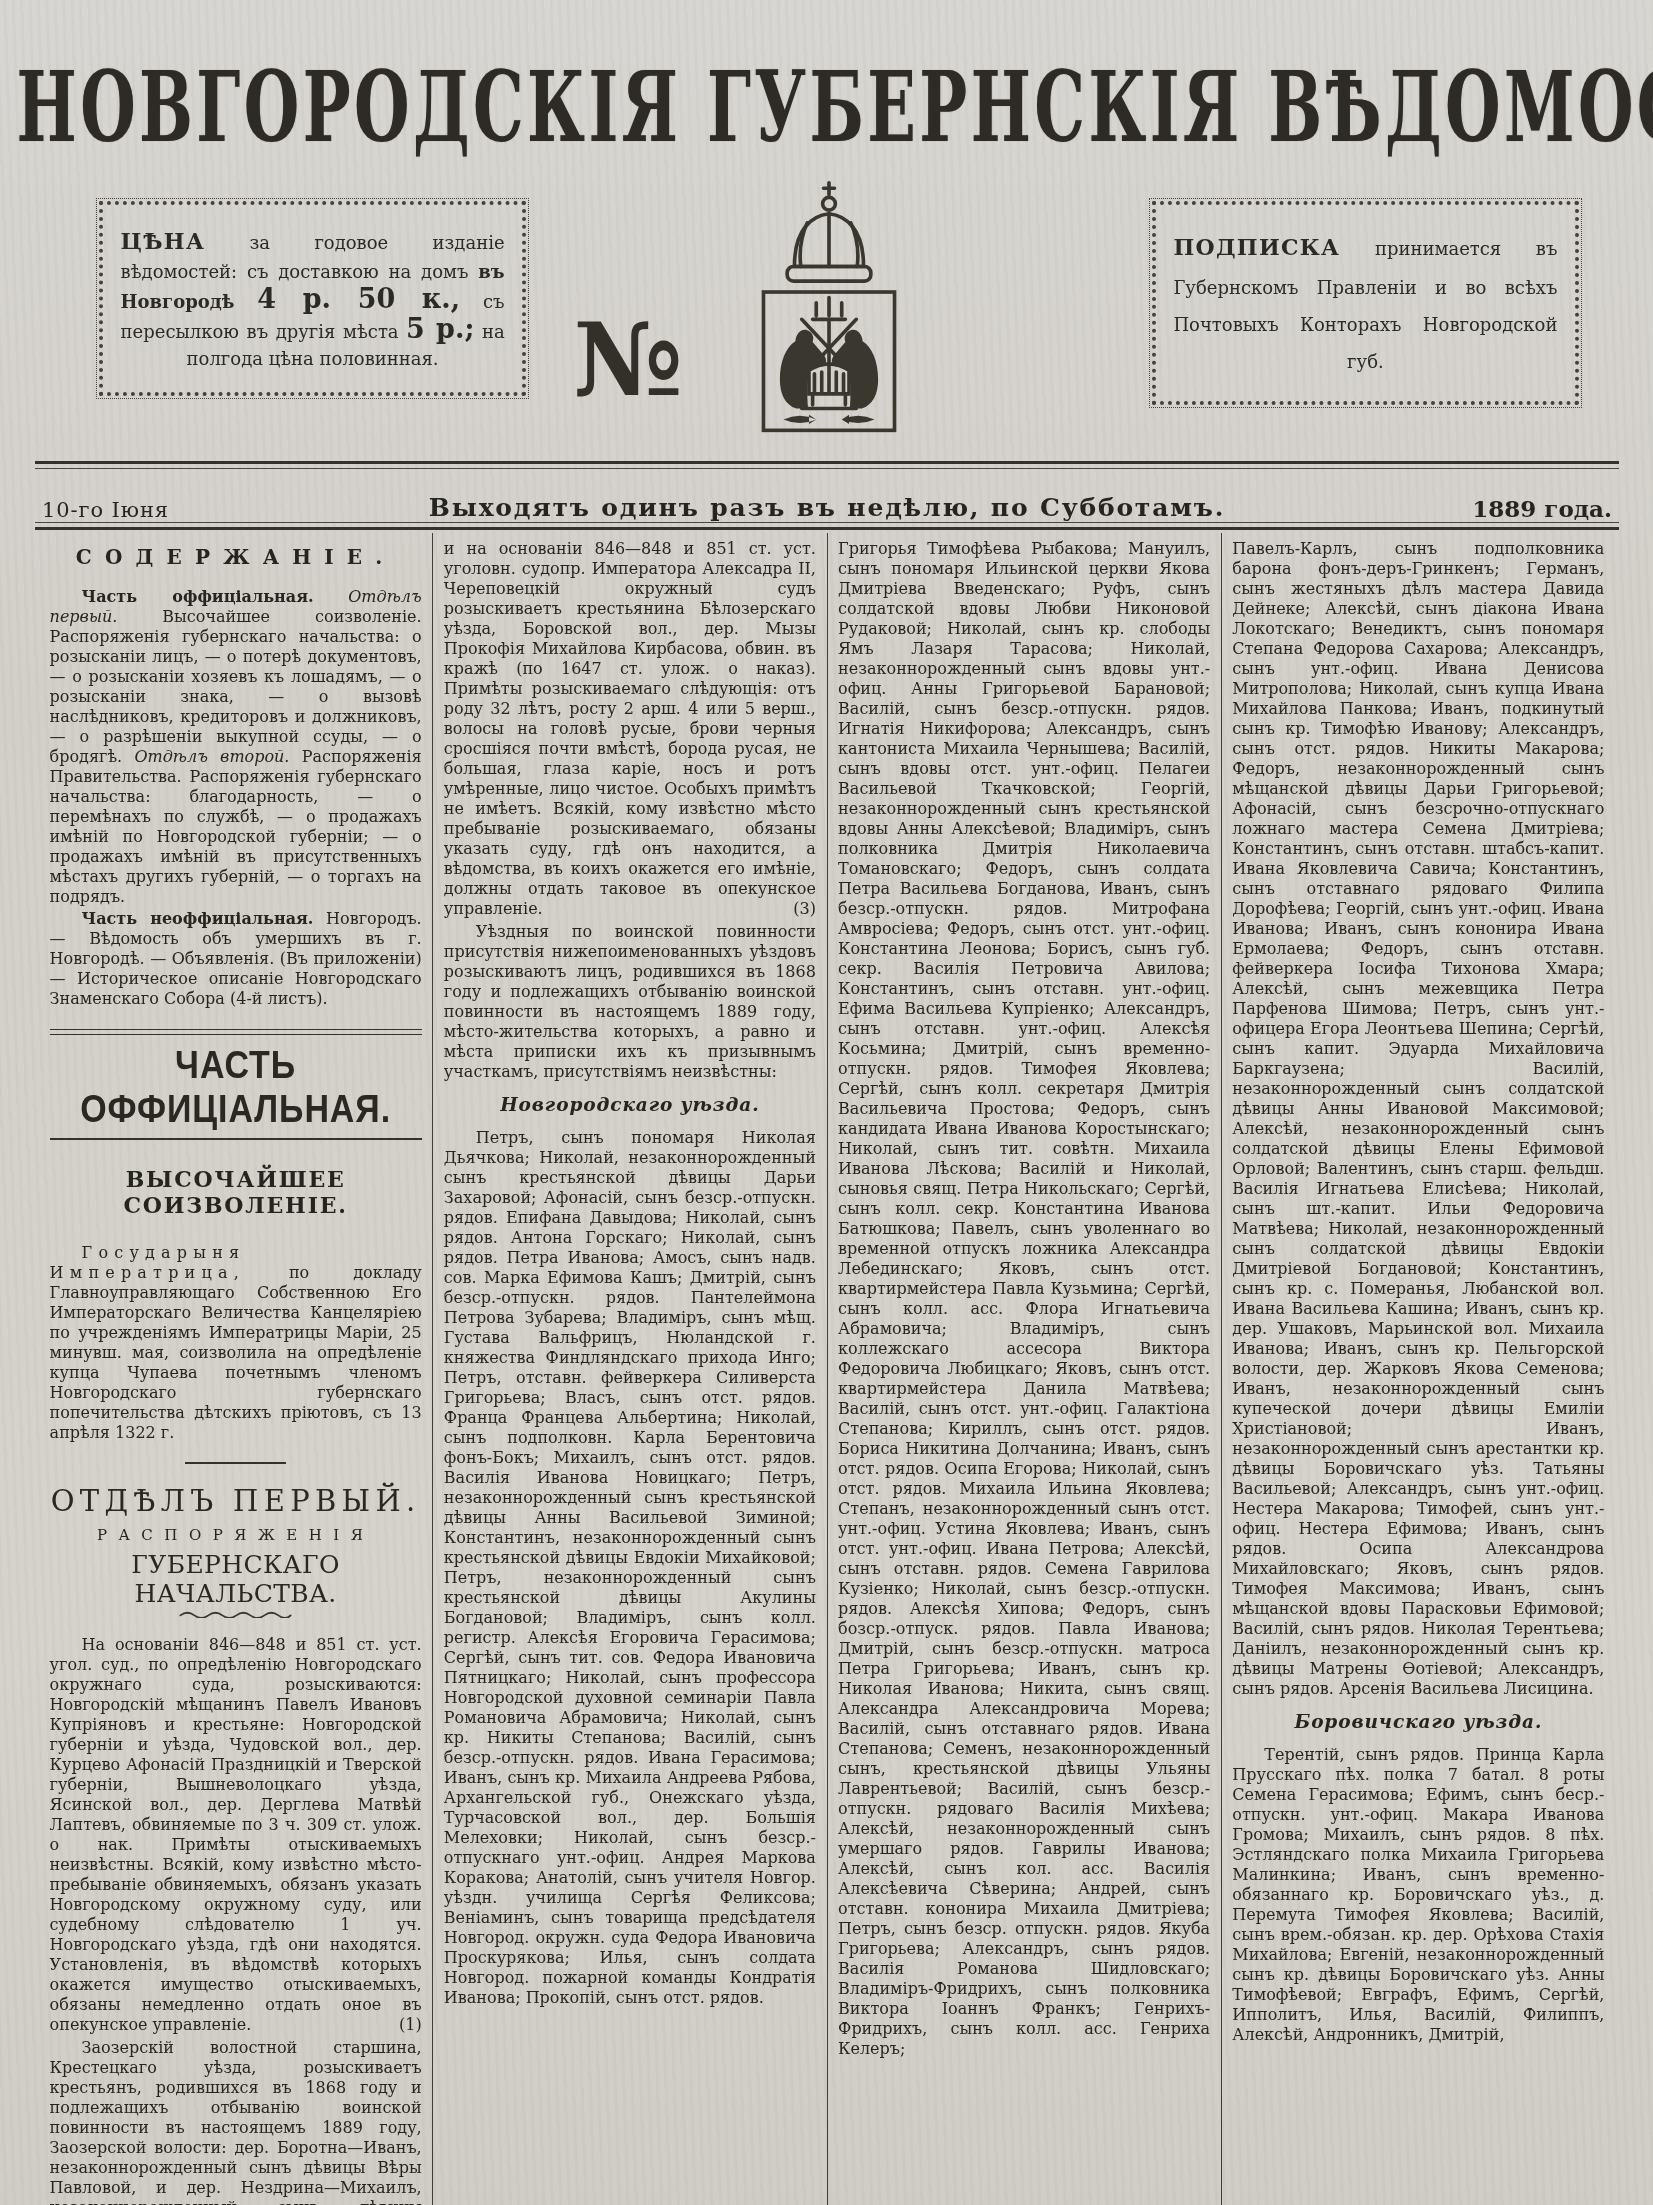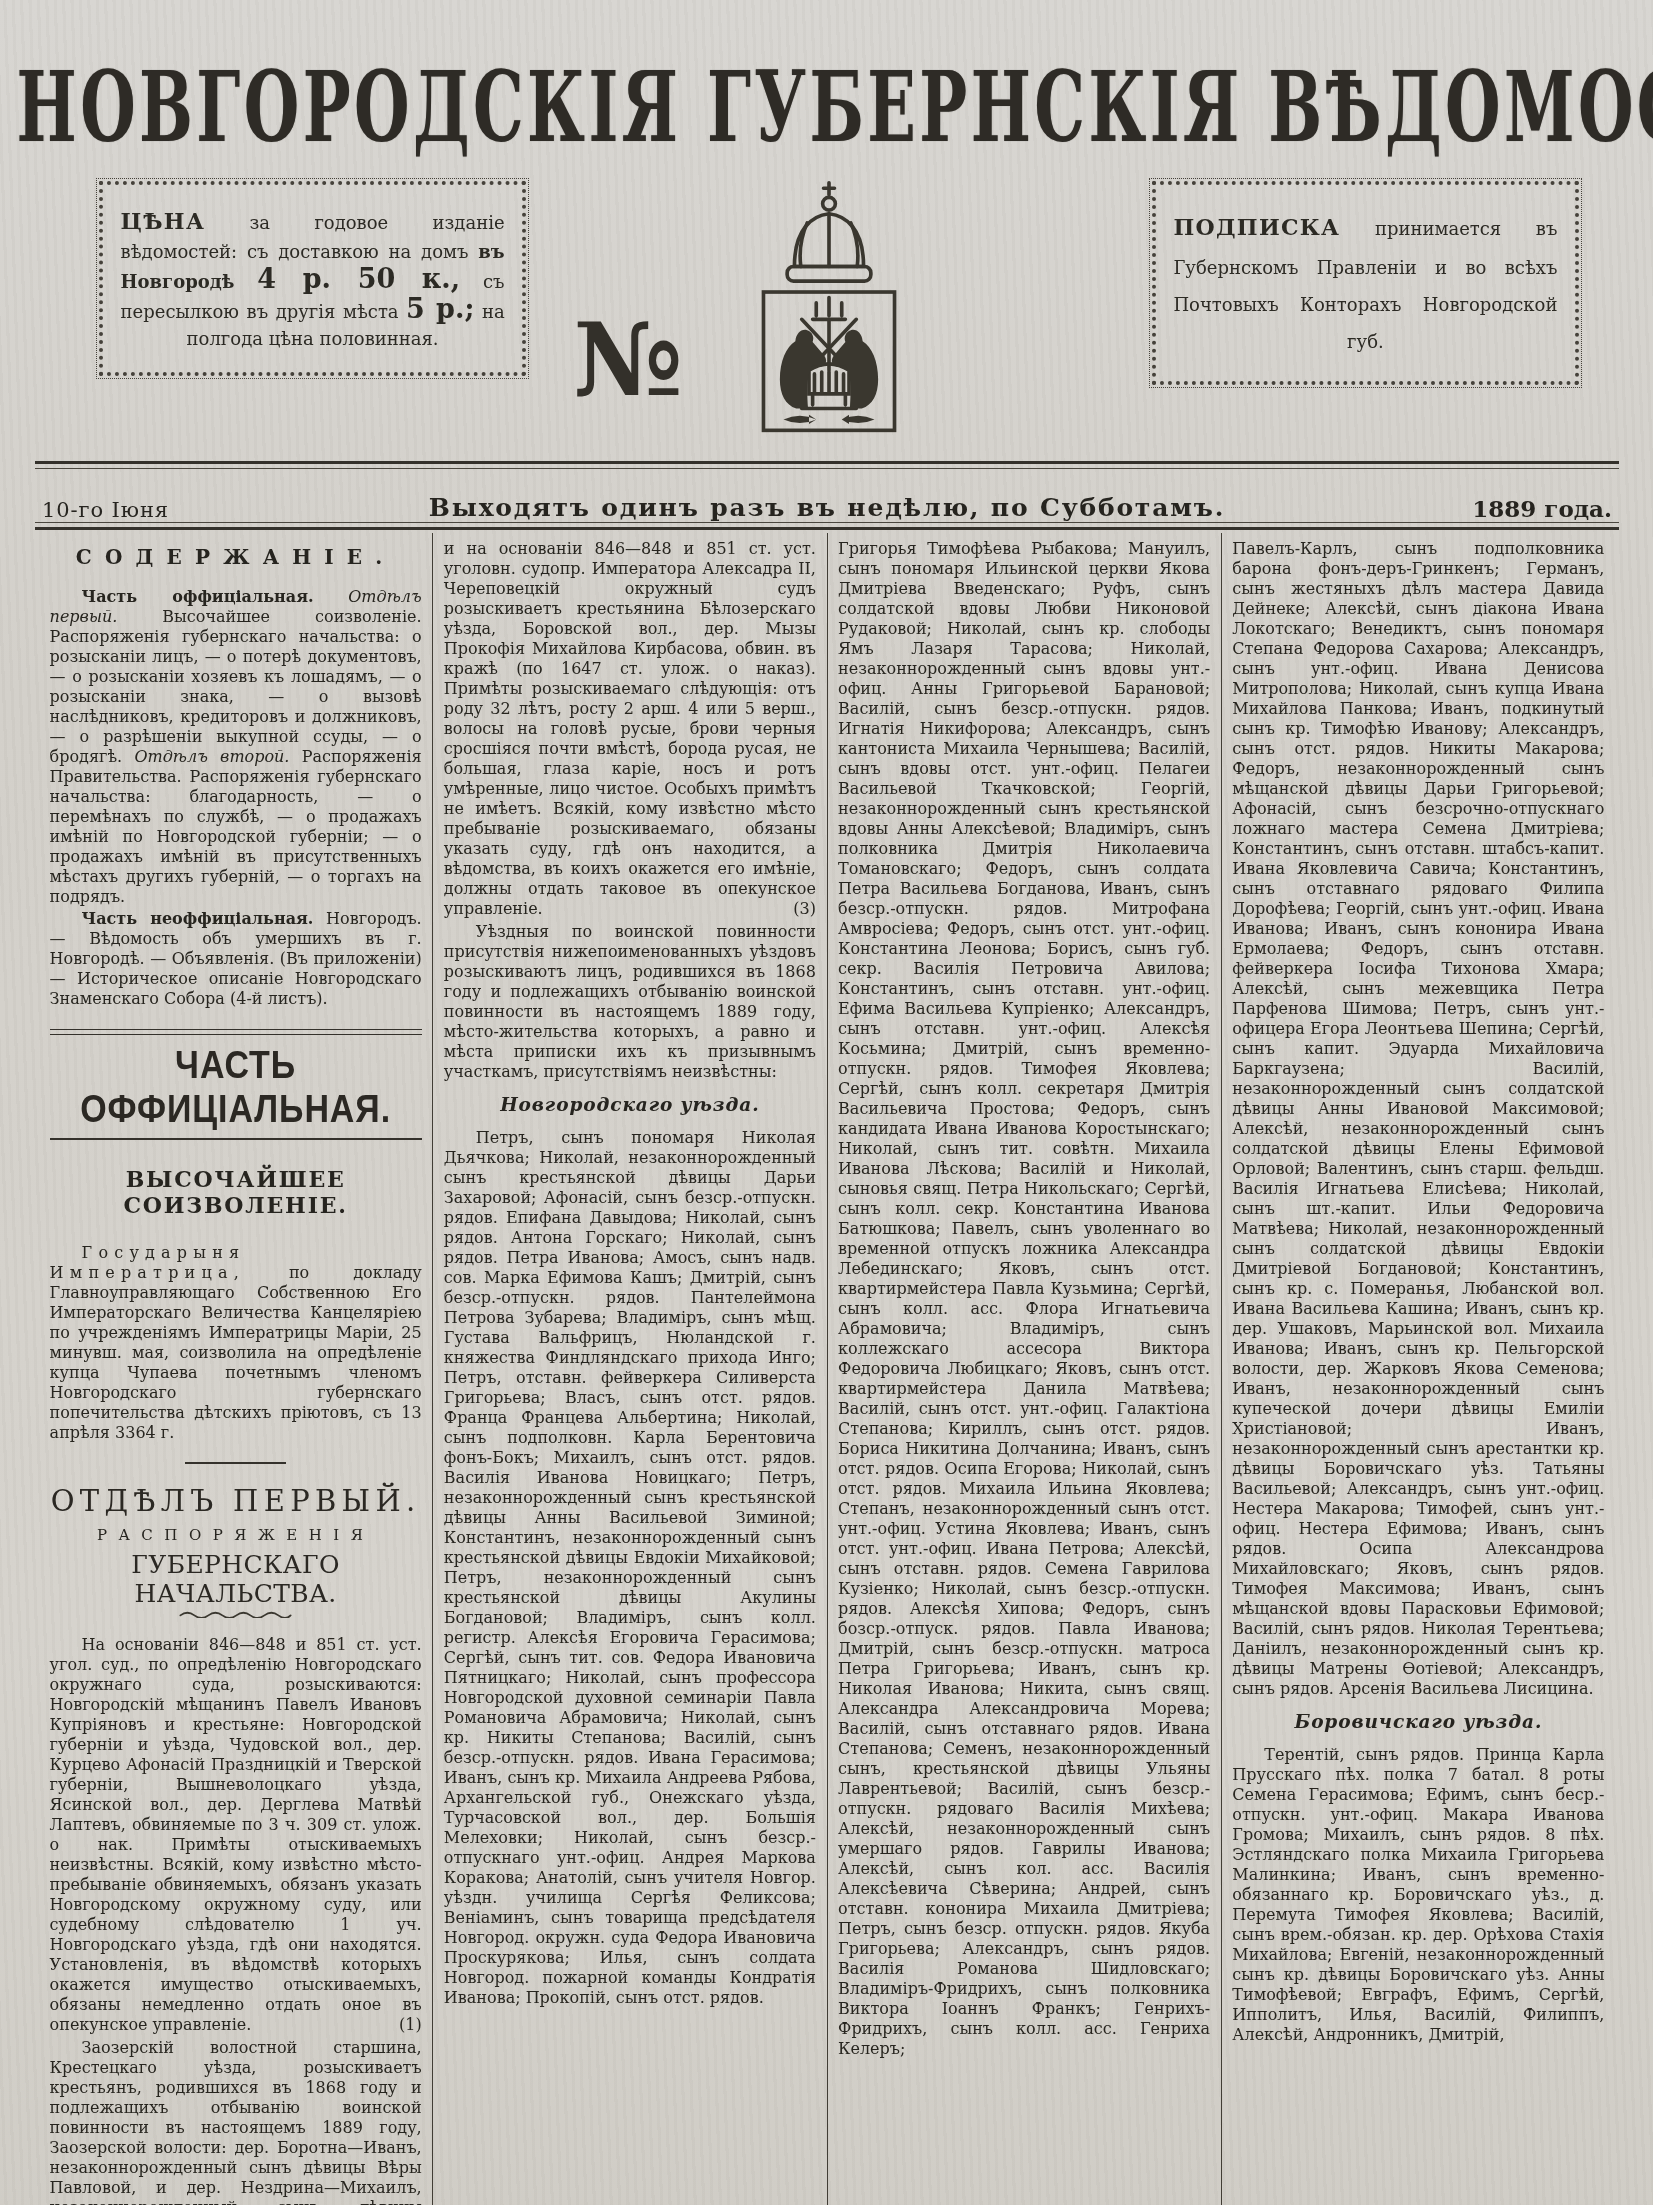--- a/index.html
+++ b/index.html
@@ -14,21 +14,21 @@
   
   .masthead{padding-top:49px; text-align:center; height:119px;}
   .masthead h1{
     margin:0; font-size:65px; font-weight:bold; letter-spacing:3.5px; white-space:nowrap;
     transform:scale(0.98,1.5); transform-origin:center top; color:#2e2b26;
     text-shadow:0 0 0.9px rgba(40,38,32,.4);
   }
   
   .head-row{position:relative; height:273px; margin-top:13.2px;}
   .box{
-    position:absolute; top:0; width:384px; min-height:132px;
+    position:absolute; top:20px; width:384px; min-height:132px;
     border:4.4px dotted #45413a; outline:1.3px dotted #45413a; outline-offset:2.6px;
     padding:20px 17.6px; font-size:18px; line-height:1.5; color:#2c2a24;
     text-align:justify; text-align-last:center;
   }
   .box .lead{font-size:22px; font-weight:bold; letter-spacing:1.3px;}
   .box b{font-weight:bold;}
   .box .big{font-size:27px; font-weight:bold; line-height:1;}
   .price-box{left:99px;}
   .subscription-box{right:75px; line-height:2.05;}
   .issue-area{position:absolute; left:560px; right:556px; top:0; height:273px; text-align:center;}
@@ -135,21 +135,21 @@
   <div class="cols">
 
     <div class="col">
       <div class="contents-title">СОДЕРЖАНІЕ.</div>
       <p><span class="lead-bold">Часть оффиціальная.</span><span class="ital"> Отдѣлъ первый.</span><span> Высочайшее соизволеніе. Распоряженія губернскаго начальства: о розысканіи лицъ, — о потерѣ документовъ, — о розысканіи хозяевъ къ лошадямъ, — о розысканіи знака, — о вызовѣ наслѣдниковъ, кредиторовъ и должниковъ, — о разрѣшеніи выкупной ссуды, — о бродягѣ. </span><span class="ital">Отдѣлъ второй.</span><span> Распоряженія Правительства. Распоряженія губернскаго начальства: благодарность, — о перемѣнахъ по службѣ, — о продажахъ имѣній по Новгородской губерніи; — о продажахъ имѣній въ присутственныхъ мѣстахъ другихъ губерній, — о торгахъ на подрядъ.</span></p>
       <p><span class="lead-bold">Часть неоффиціальная.</span><span> Новгородъ. — Вѣдомость объ умершихъ въ г. Новгородѣ. — Объявленія. (Въ приложеніи) — Историческое описаніе Новгородскаго Знаменскаго Собора (4-й листъ).</span></p>
       <div class="hr-double"></div>
       <div class="part-official">ЧАСТЬ ОФФИЦІАЛЬНАЯ.</div>
       <div class="hr-single"></div>
       <div class="consent-title">ВЫСОЧАЙШЕЕ СОИЗВОЛЕНІЕ.</div>
-      <p><span class="lead-sp">Государыня Императрица,</span><span> по докладу Главноуправляющаго Собственною Его Императорскаго Величества Канцеляріею по учрежденіямъ Императрицы Маріи, 25 минувш. мая, соизволила на опредѣленіе купца Чупаева почетнымъ членомъ Новгородскаго губернскаго попечительства дѣтскихъ пріютовъ, съ 13 апрѣля 3364 г.</span></p>
+      <p><span class="lead-sp">Государыня Императрица,</span><span> по докладу Главноуправляющаго Собственною Его Императорскаго Величества Канцеляріею по учрежденіямъ Императрицы Маріи, 25 минувш. мая, соизволила на опредѣленіе купца Чупаева почетнымъ членомъ Новгородскаго губернскаго попечительства дѣтскихъ пріютовъ, съ 13 апрѣля 1322 г.</span></p>
       <div class="short-rule"></div>
       <div class="section-title">ОТДѢЛЪ ПЕРВЫЙ.</div>
       <div class="section-sub1">РАСПОРЯЖЕНІЯ</div>
       <div class="section-sub2">ГУБЕРНСКАГО НАЧАЛЬСТВА.</div>
       <svg class="squiggle" width="115" height="7" viewBox="0 0 260 16">
           <path class="ln" d="M4 10 q16 -12 32 0 t32 0 t32 0 t32 0 t32 0 t32 0 t32 0 t28 0"></path>
         </svg>
       <p><span>На основаніи 846—848 и 851 ст. уст. угол. суд., по опредѣленію Новгородскаго окружнаго суда, розыскиваются: Новгородскій мѣщанинъ Павелъ Ивановъ Купріяновъ и крестьяне: Новгородской губерніи и уѣзда, Чудовской вол., дер. Курцево Афонасій Праздницкій и Тверской губерніи, Вышневолоцкаго уѣзда, Ясинской вол., дер. Дерглева Матвѣй Лаптевъ, обвиняемые по 3 ч. 309 ст. улож. о нак. Примѣты отыскиваемыхъ неизвѣстны. Всякій, кому извѣстно мѣсто-пребываніе обвиняемыхъ, обязанъ указать Новгородскому окружному суду, или судебному слѣдователю 1 уч. Новгородскаго уѣзда, гдѣ они находятся. Установленія, въ вѣдомствѣ которыхъ окажется имущество отыскиваемыхъ, обязаны немедленно отдать оное въ опекунское управленіе.</span> <span class="mark">(1)</span></p>
       <p><span>Заозерскій волостной старшина, Крестецкаго уѣзда, розыскиваетъ крестьянъ, родившихся въ 1868 году и подлежащихъ отбыванію воинской повинности въ настоящемъ 1889 году, Заозерской волости: дер. Боротна—Иванъ, незаконнорожденный сынъ дѣвицы Вѣры Павловой, и дер. Нездрина—Михаилъ, незаконнорожденный сынъ дѣвицы Анастасіи Терентьевой.</span> </p>
 

